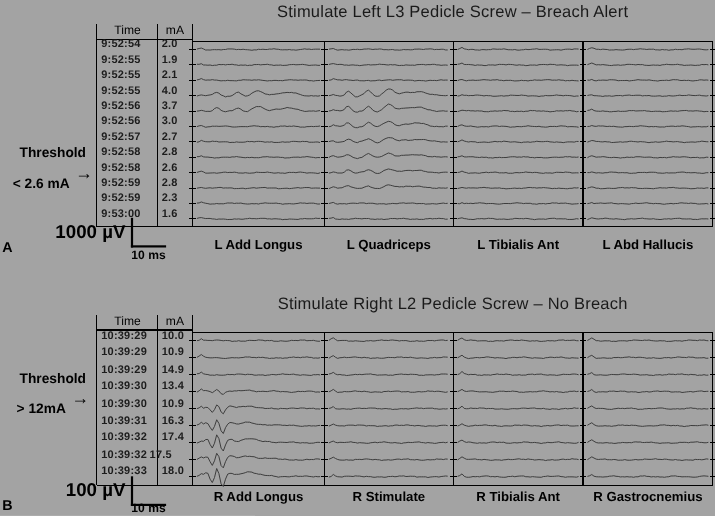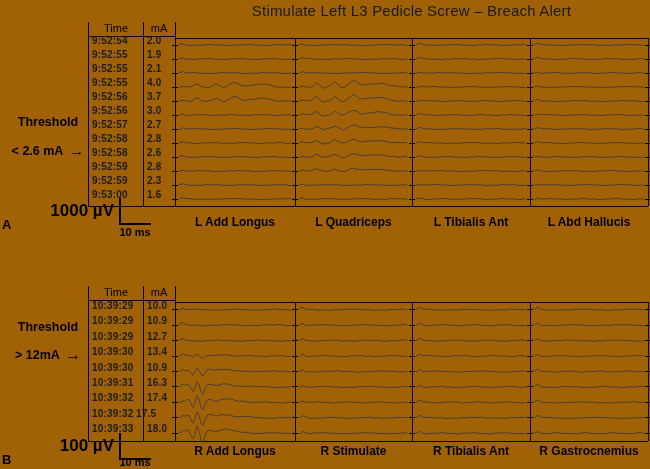--- a/index.html
+++ b/index.html
@@ -1,24 +1,24 @@
 <!DOCTYPE html>
 <html><head>
 <meta charset="utf-8">
 <style>
   html,body{margin:0;padding:0;background:#fff;}
-  .fig{position:relative;width:650px;height:469px;background:#a16207;overflow:hidden;
+  .fig{position:relative;width:650px;height:469px;background:#a3a3a3;overflow:hidden;
        font-family:"Liberation Sans",sans-serif;color:#111;}
   .abs{position:absolute;}
   #fig-svg{position:absolute;left:0;top:0;}
   .title{font-size:15px;color:#1a1a1a;text-align:center;letter-spacing:.2px;white-space:nowrap;}
   .hdr{font-weight:400;font-size:11px;text-align:center;color:#000;}
   .cell{font-size:10px;font-weight:700;color:#1c1c1c;white-space:nowrap;letter-spacing:.2px;}
   .muscle{font-weight:700;font-size:12px;text-align:center;color:#000;white-space:nowrap;}
-  .thr-line{font-weight:700;font-size:12.5px;color:#000;white-space:nowrap;}
+  .thr-line{font-weight:700;font-size:12.5px;color:#000;white-space:nowrap;margin-top:17px;}
   .thr-wrap{display:flex;justify-content:center;align-items:center;gap:5px;}
   .arrow{font-weight:700;font-size:16px;line-height:1;color:#000;}
   .scale-text{font-weight:700;font-size:17px;text-align:right;color:#000;white-space:nowrap;}
   .ms-text{font-weight:700;font-size:11px;text-align:center;color:#000;white-space:nowrap;}
   .letter{font-weight:700;font-size:13px;color:#000;}
   .lbar{border-left:2px solid #000;border-bottom:2px solid #000;}
 </style>
 </head>
 <body>
 
@@ -243,20 +243,21 @@
   <div class="abs thr-wrap" style="left:4px;top:143px;width:88px">
     <span class="thr-line">&lt; 2.6 mA</span>
     <span class="arrow">→</span>
   </div>
 
   <div class="abs scale-text" style="left:38px;top:201px;width:76px">1000 µV</div>
   <div class="abs lbar" style="left:119px;top:198px;width:30px;height:25px"></div>
   <div class="abs ms-text" style="left:114px;top:226px;width:42px">10 ms</div>
   <div class="abs letter" style="left:2px;top:217px">A</div>
 
+  <div class="abs title" style="left:173px;top:268px;width:477px">Stimulate Right L2 Pedicle Screw – No Breach</div>
   <div class="abs hdr" style="left:92px;top:286px;width:48px">Time</div>
   <div class="abs hdr" style="left:144px;top:286px;width:30px">mA</div>
 
   <div class="abs thr-line" style="left:6px;top:320px;width:84px;text-align:center">Threshold</div>
   <div class="abs thr-wrap" style="left:4px;top:347px;width:88px">
     <span class="thr-line">&gt; 12mA</span>
     <span class="arrow">→</span>
   </div>
 
   <div class="abs scale-text" style="left:38px;top:436px;width:76px">100 µV</div>
@@ -291,21 +292,21 @@
       <div class="abs cell" style="left:147px;top:189px;width:26px">1.6</div>
       <div class="abs muscle" style="left:175px;top:215px;width:120px">L Add Longus</div>
       <div class="abs muscle" style="left:293.5px;top:215px;width:120px">L Quadriceps</div>
       <div class="abs muscle" style="left:411px;top:215px;width:120px">L Tibialis Ant</div>
       <div class="abs muscle" style="left:529px;top:215px;width:120px">L Abd Hallucis</div>
       <div class="abs cell" style="left:92px;top:300px;width:48px">10:39:29</div>
       <div class="abs cell" style="left:147px;top:300px;width:26px">10.0</div>
       <div class="abs cell" style="left:92px;top:315px;width:48px">10:39:29</div>
       <div class="abs cell" style="left:147px;top:315px;width:26px">10.9</div>
       <div class="abs cell" style="left:92px;top:331px;width:48px">10:39:29</div>
-      <div class="abs cell" style="left:147px;top:331px;width:26px">12.7</div>
+      <div class="abs cell" style="left:147px;top:331px;width:26px">14.9</div>
       <div class="abs cell" style="left:92px;top:346px;width:48px">10:39:30</div>
       <div class="abs cell" style="left:147px;top:346px;width:26px">13.4</div>
       <div class="abs cell" style="left:92px;top:362px;width:48px">10:39:30</div>
       <div class="abs cell" style="left:147px;top:362px;width:26px">10.9</div>
       <div class="abs cell" style="left:92px;top:377px;width:48px">10:39:31</div>
       <div class="abs cell" style="left:147px;top:377px;width:26px">16.3</div>
       <div class="abs cell" style="left:92px;top:392px;width:48px">10:39:32</div>
       <div class="abs cell" style="left:147px;top:392px;width:26px">17.4</div>
       <div class="abs cell" style="left:92px;top:408px;width:48px">10:39:32</div>
       <div class="abs cell" style="left:136px;top:408px;width:26px">17.5</div>

